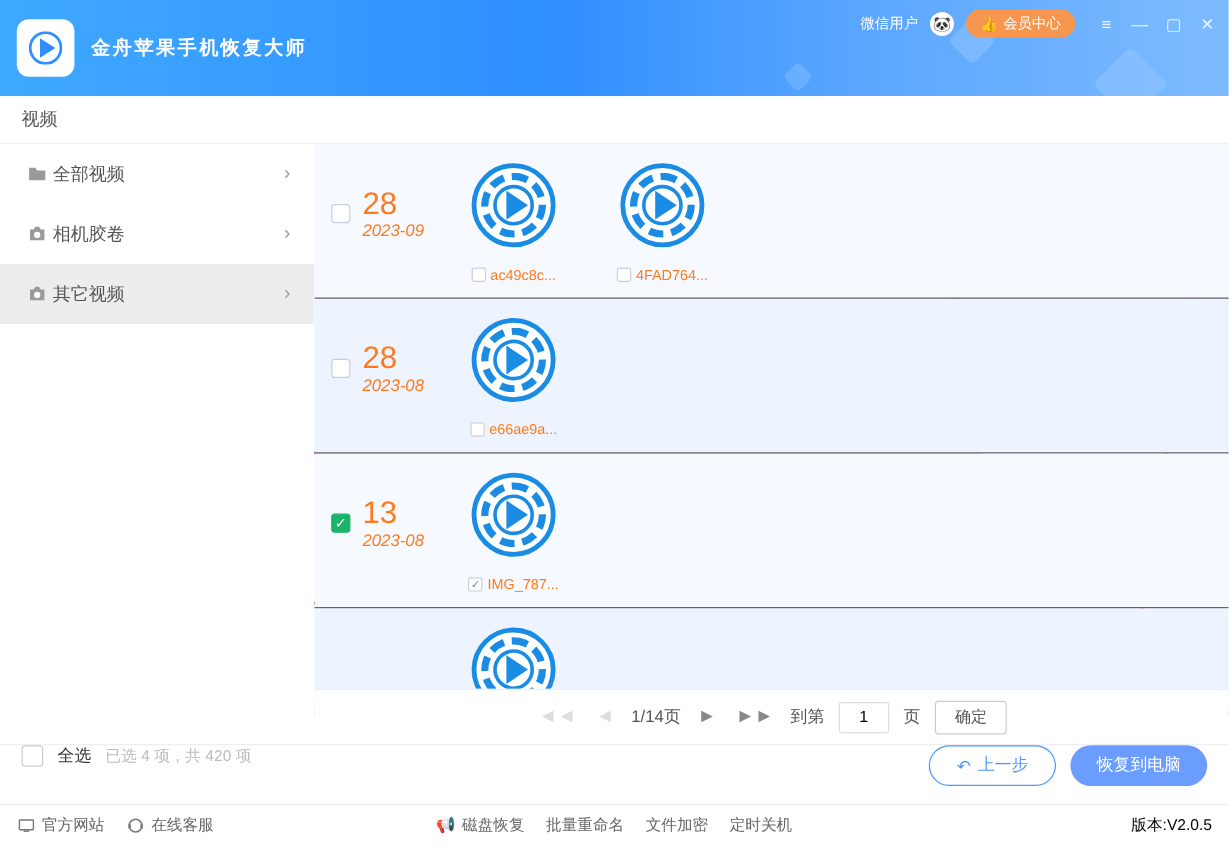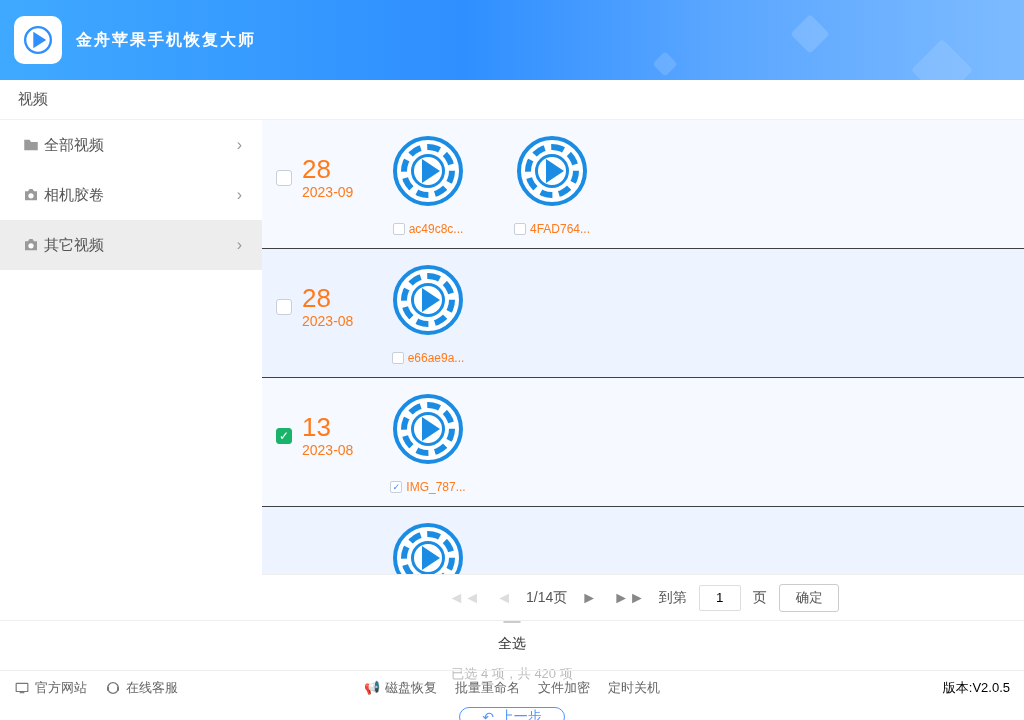--- a/index.html
+++ b/index.html
@@ -42,21 +42,21 @@
 .side-icon svg { fill:#9a9a9a; }
 
 
 .content { flex:1; background:#f6f9ff; position:relative; overflow:hidden;}
 .group { display:flex; align-items:flex-start; padding:16px 0 12px 14px; border-bottom:1px solid #404040; position:relative; background:#f6f9ff;}
 .group.zebra { background:#eef4ff; }
 .group .gcheck { margin-top:34px; margin-right:10px; width:16px; height:16px; border:1px solid #c7cfdb; border-radius:3px; background:#fff; display:flex; align-items:center; justify-content:center; cursor:pointer;}
 .group .gcheck.checked { background:#19b46a; border-color:#19b46a; color:#fff; font-size:12px; line-height:1;}
 .group .date-col { width:84px; display:flex; flex-direction:column; align-items:flex-start; margin-top:20px;}
 .group .day { color:#ff7a1a; font-size:26px; font-weight:500; line-height:1;}
-.group .ym { color:#ff7a1a; font-size:14px; margin-top:2px;}
+.group .ym { color:#ff7a1a; font-size:14px; margin-top:2px;font-style:italic;}
 .thumbs { display:flex; gap:40px; flex-wrap:wrap; }
 .thumb { width:84px; display:flex; flex-direction:column; align-items:center;}
 .thumb-img { width:70px; height:70px; border-radius:50%; border:4px solid #1b8ce3; position:relative; display:flex; align-items:center; justify-content:center; background:#fff; overflow:hidden;}
 .thumb-img::before, .thumb-img::after { content:""; position:absolute; background:#1b8ce3; }
 .thumb-img .play { width:0; height:0; border-left:18px solid #1b8ce3; border-top:12px solid transparent; border-bottom:12px solid transparent; margin-left:5px; z-index:2;}
 .thumb-img .dashes { position:absolute; inset:4px; border-radius:50%; border:6px dashed #1b8ce3; }
 .thumb-img .ring { position:absolute; inset:14px; border:3px solid #1b8ce3; border-radius:50%;}
 .thumb-name { margin-top:16px; font-size:12px; color:#ff7a1a; display:flex; align-items:center; gap:4px; max-width:100%; white-space:nowrap;}
 .thumb-name .ck { width:12px; height:12px; border:1px solid #c7cfdb; border-radius:2px; background:#fff; display:inline-flex; align-items:center; justify-content:center; font-size:9px; color:#3a87ff;}
 .thumb-name .ck.on::after { content:"✓"; }
@@ -67,21 +67,21 @@
 .arrow-svg { position:absolute; pointer-events:none; }
 
 
 .paginator { position:absolute; bottom:0; left:0; right:0; height:46px; background:#fff; border-top:1px solid #eee; display:flex; align-items:center; justify-content:center; gap:12px; font-size:14px; color:#555;}
 .paginator .nav { color:#888; cursor:pointer; font-size:16px; padding:0 2px;}
 .paginator .nav.disabled { color:#ddd; cursor:default;}
 .paginator input { width:42px; height:26px; border:1px solid #ddd; text-align:center; border-radius:2px;}
 .paginator button { height:28px; padding:0 16px; background:#fff; border:1px solid #ccc; border-radius:3px; cursor:pointer; color:#555;}
 
 
-.selection-bar { height:50px; display:flex; align-items:center; padding:0 18px; border-top:1px solid #eee; gap:12px;flex-direction:column;}
+.selection-bar { height:50px; display:flex; align-items:flex-start; padding:0 18px; border-top:1px solid #eee; gap:12px;}
 .sel-check { width:18px; height:18px; border:1px solid #ccc; border-radius:3px; cursor:pointer;}
 .sel-label { font-size:14px; color:#333;}
 .sel-info { font-size:13px; color:#bbb;}
 .spacer { flex:1;}
 .btn { height:34px; padding:0 22px; border-radius:18px; font-size:14px; cursor:pointer; display:flex; align-items:center; gap:6px;}
 .btn-outline { border:1.5px solid #4e95ff; color:#4e95ff; background:#fff;}
 .btn-primary { border:none; background:#6a9dff; color:#fff;}
 
 
 .status-bar { height:34px; border-top:1px solid #eee; display:flex; align-items:center; padding:0 14px; font-size:13px; color:#666; gap:18px;}
@@ -99,20 +99,34 @@
   <div class="bg-cube c3"></div>
 
   <div class="logo-box">
     <svg width="28" height="28" viewBox="0 0 24 24">
         <path d="M8 5v14l11-7z"></path>
         <circle cx="12" cy="12" r="11" fill="none" stroke="#2f8fff" stroke-width="2"></circle>
       </svg>
   </div>
   <div class="app-title">金舟苹果手机恢复大师</div>
 
+  <div class="header-right">
+    <span class="hr-user">微信用户</span>
+    <span class="avatar">🐼</span>
+    <span class="member-pill">
+      <span>👍</span>
+      <span>会员中心</span>
+    </span>
+    <div class="win-btns">
+      <span>≡</span>
+      <span>―</span>
+      <span>▢</span>
+      <span>✕</span>
+    </div>
+  </div>
 </div>
 
 <div class="sub-header title-only">视频</div>
 
 <div class="body">
   <div class="sidebar repeating-list" id="sidebar">
       <div class="side-item">
         <span class="side-icon">
           <svg width="22" height="18" viewBox="0 0 24 24">
             <path d="M3 5h7l2 3h9v11H3z"></path>

